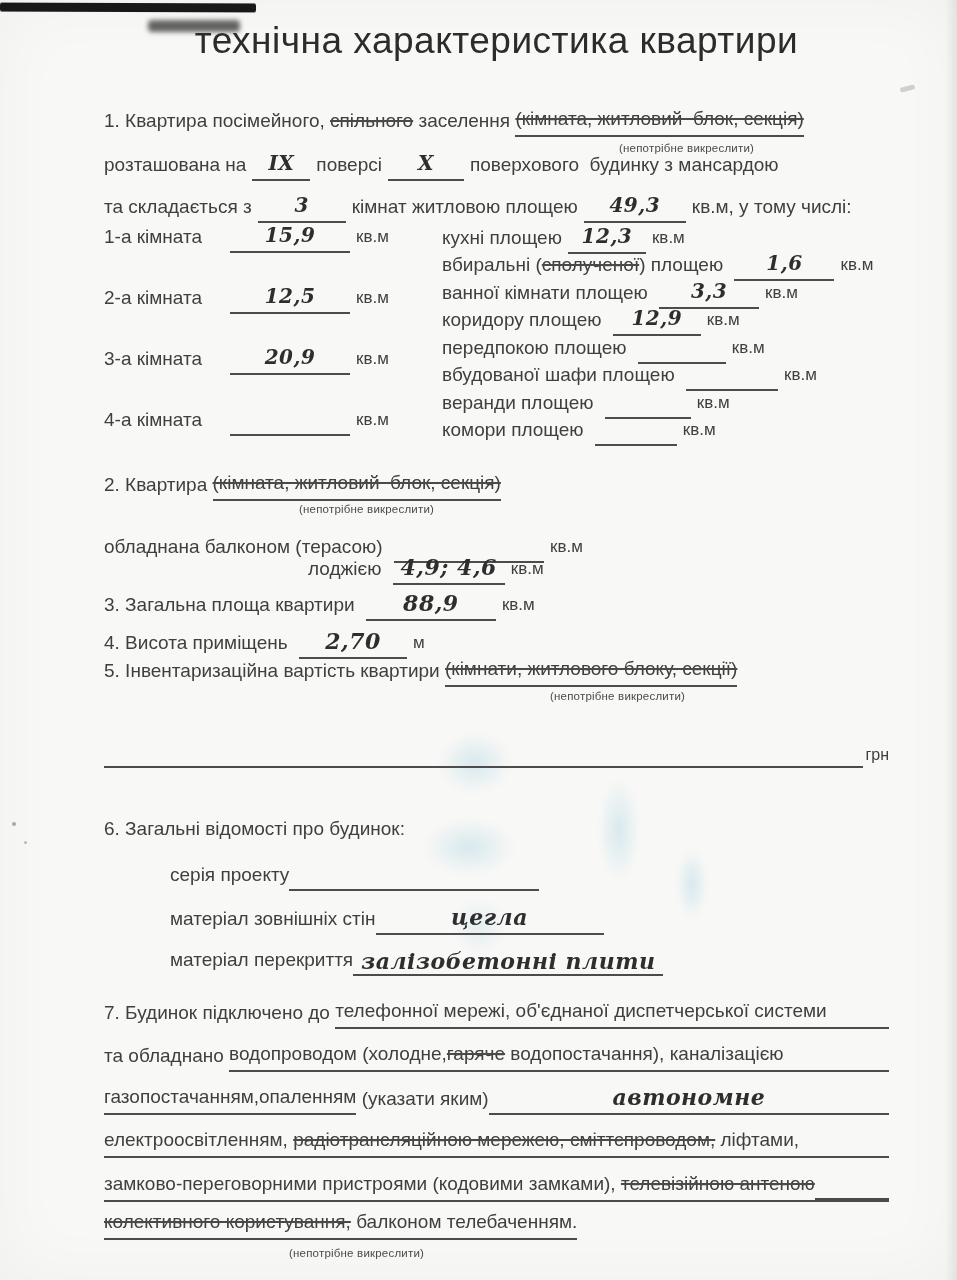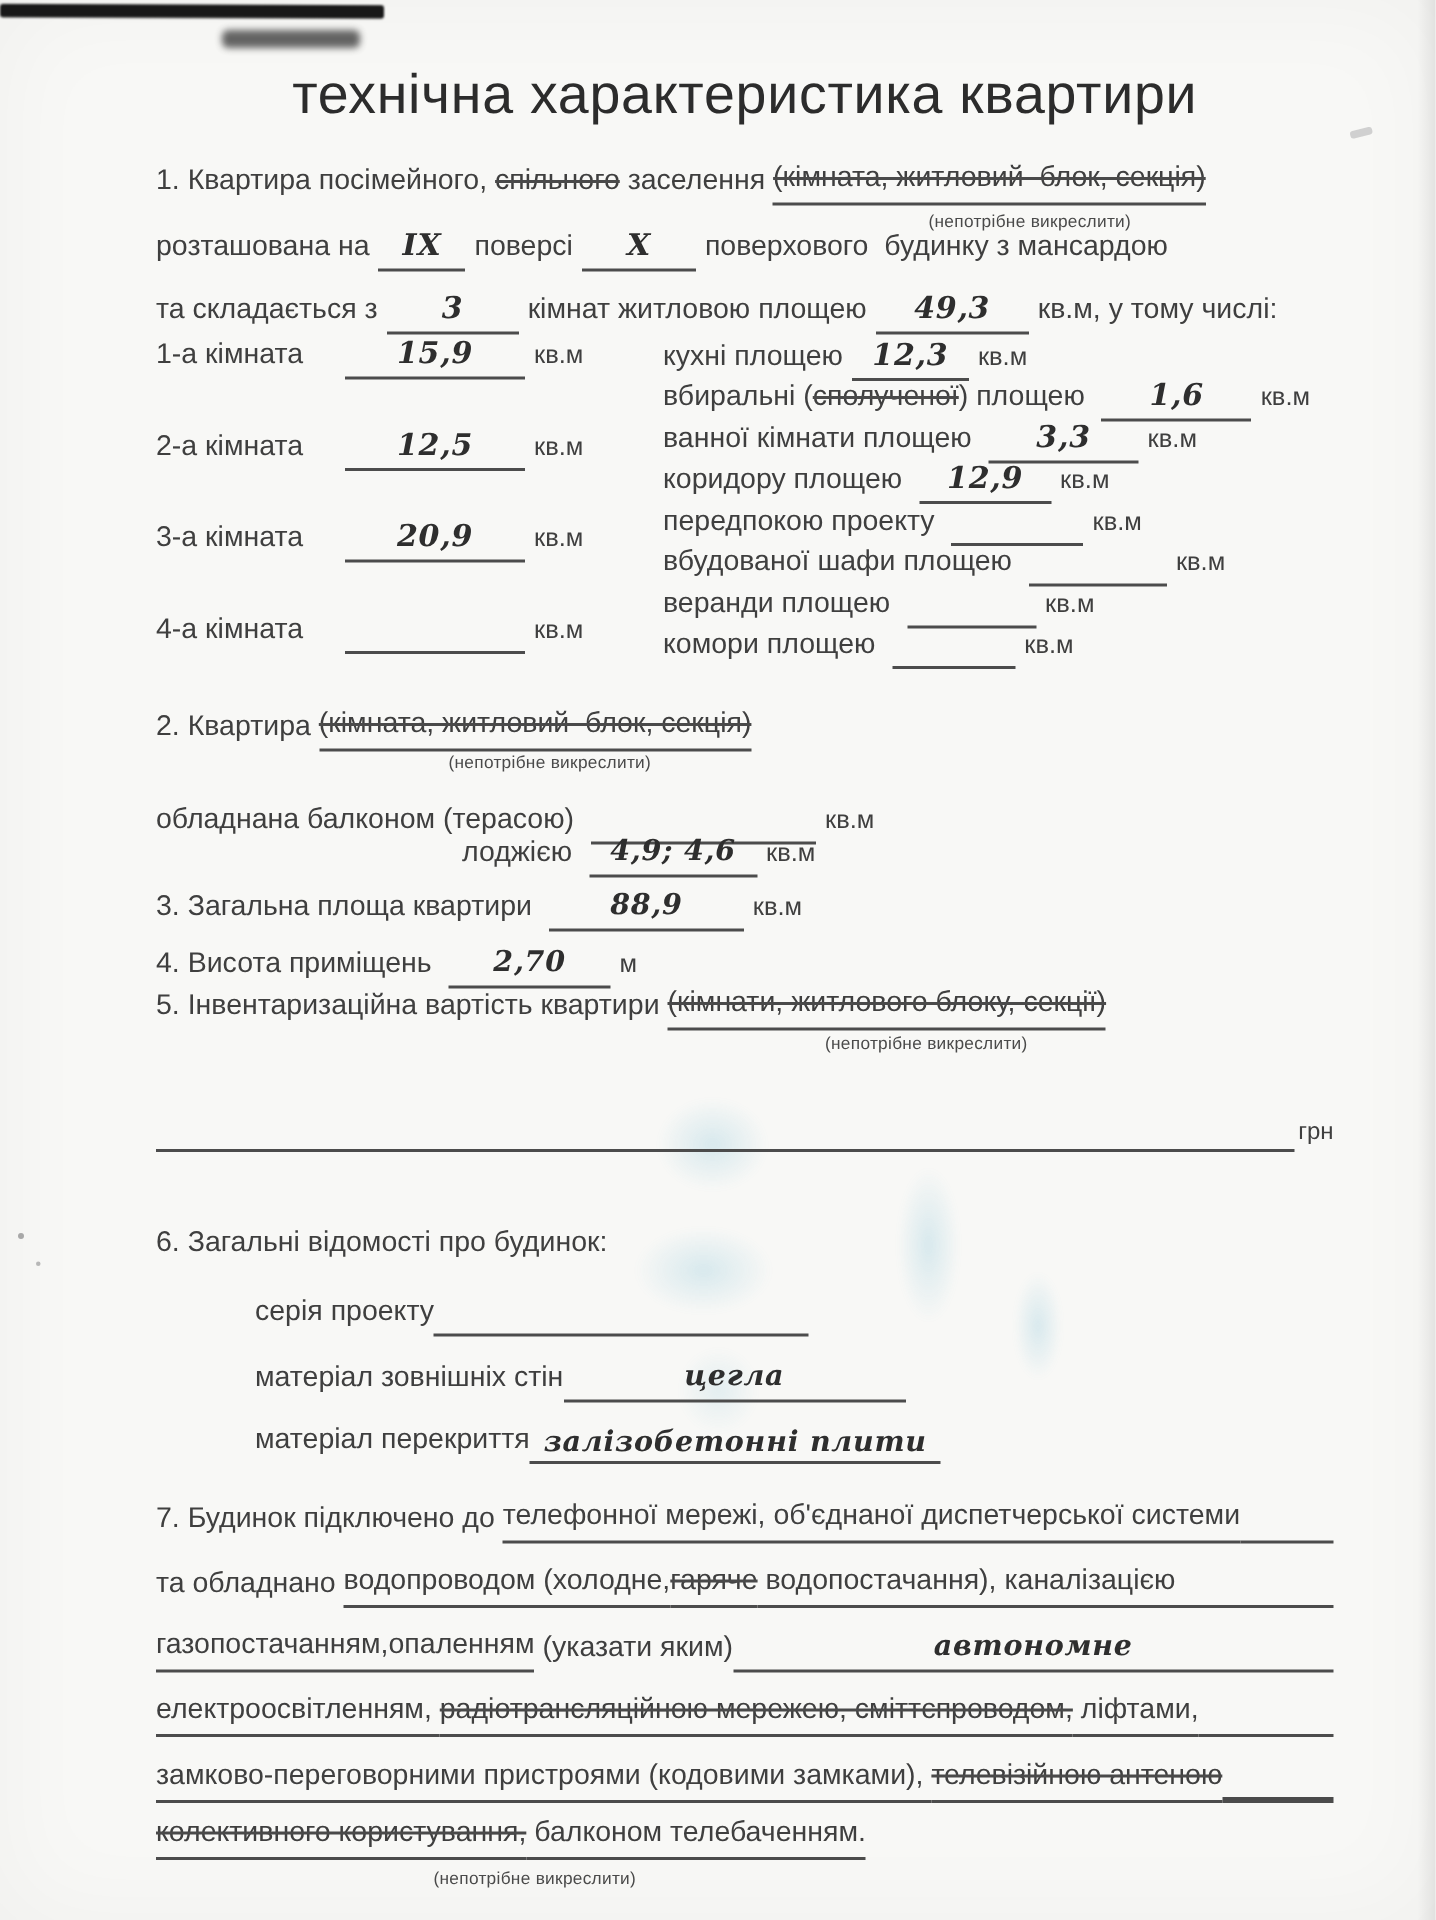--- a/index.html
+++ b/index.html
@@ -4,34 +4,34 @@
 <style>
   html,body{margin:0;padding:0;}
   body{background:#e9e9e7;font-family:"Liberation Sans",sans-serif;}
   .page{position:relative;width:957px;height:1280px;background:#f8f8f6;overflow:hidden;
         box-shadow:inset 0 0 70px rgba(0,0,0,.035);color:#3f3f3f;}
   .page::after{content:'';position:absolute;right:0;top:0;bottom:0;width:12px;
         background:linear-gradient(to left, rgba(0,0,0,.07), rgba(0,0,0,0));pointer-events:none;}
   .content{position:absolute;left:104px;top:0;width:785px;height:100%;}
   section{position:absolute;left:0;width:100%;}
 
-  .title{position:absolute;top:42px;left:0;width:100%;margin:0;text-align:center;
+  .title{position:absolute;top:20px;left:0;width:100%;margin:0;text-align:center;
         font-size:37px;font-weight:400;color:#2c2c2c;letter-spacing:.5px;}
 
   .fsz{font-size:19px;line-height:26px;}
   .ws{white-space:pre;}
   .row{display:flex;align-items:flex-end;white-space:pre;}
   .row > span{padding-bottom:3px;}
   .struck{text-decoration:line-through;text-decoration-thickness:2px;text-decoration-color:#4a4a4a;}
   .ruled{border-bottom:2px solid #4c4c4c;}
   .fill{flex:1 1 auto;min-width:0;}
   .midline{background:linear-gradient(to bottom, transparent calc(58% - 1px), #4a4a4a calc(58% - 1px), #4a4a4a calc(58% + 1px), transparent calc(58% + 1px));}
   .vline{display:inline-block;border-bottom:2px solid #4c4c4c;text-align:center;margin:0 6px;}
   .hw{font-family:"DejaVu Serif",serif;font-style:italic;font-weight:bold;font-size:20px;color:#2e2e2e;letter-spacing:.5px;}
-  .hw-lg{font-size:19px;}
+  .hw-lg{font-size:22px;}
   .unit{font-size:17px;color:#3f3f3f;}
   .note{position:absolute;font-size:11.5px;color:#4a4a4a;letter-spacing:.2px;}
   .center{text-align:center;}
 
   
   .sec1{top:106px;height:120px;}
   .sec1 .l1{position:absolute;top:0;}
   .sec1 .n1{top:29px;left:515px;}
   .sec1 .l2{position:absolute;top:44px;}
   .sec1 .l3{position:absolute;top:86px;}
@@ -135,21 +135,21 @@
         <div class="row"><span class="lbl ws">1-а кімната</span><span class="vline hw" style="width:120px">15,9</span><span class="unit">кв.м</span></div>
         <div class="row"><span class="lbl ws">2-а кімната</span><span class="vline hw" style="width:120px">12,5</span><span class="unit">кв.м</span></div>
         <div class="row"><span class="lbl ws">3-а кімната</span><span class="vline hw" style="width:120px">20,9</span><span class="unit">кв.м</span></div>
         <div class="row last"><span class="lbl ws">4-а кімната</span><span class="vline hw" style="width:120px"></span><span class="unit">кв.м</span></div>
       </div>
       <div class="col-right">
         <div class="row"><span class="ws">кухні площею</span><span class="vline hw" style="width:78px">12,3</span><span class="unit">кв.м</span></div>
         <div class="row"><span class="ws">вбиральні (</span><span class="ws struck">сполученої</span><span class="ws">) площею </span><span class="vline hw" style="width:100px">1,6</span><span class="unit">кв.м</span></div>
         <div class="row"><span class="ws">ванної кімнати площею </span><span class="vline hw" style="width:100px">3,3</span><span class="unit">кв.м</span></div>
         <div class="row"><span class="ws">коридору площею </span><span class="vline hw" style="width:88px">12,9</span><span class="unit">кв.м</span></div>
-        <div class="row"><span class="ws">передпокою проекту </span><span class="vline hw" style="width:88px"></span><span class="unit">кв.м</span></div>
+        <div class="row"><span class="ws">передпокою площею </span><span class="vline hw" style="width:88px"></span><span class="unit">кв.м</span></div>
         <div class="row"><span class="ws">вбудованої шафи площею </span><span class="vline hw" style="width:92px"></span><span class="unit">кв.м</span></div>
         <div class="row"><span class="ws">веранди площею </span><span class="vline hw" style="width:86px"></span><span class="unit">кв.м</span></div>
         <div class="row"><span class="ws">комори площею </span><span class="vline hw" style="width:82px"></span><span class="unit">кв.м</span></div>
       </div>
     </section>
 
     <section class="sec2 fsz">
       <div class="l1 row"><span class="ws">2. Квартира </span><span class="ws struck ruled">(кімната, житловий  блок, секція)</span></div>
       <div class="note n2">(непотрібне викреслити)</div>
       <div class="balcony row"><span class="ws">обладнана балконом (терасою) </span><span class="vline hw" style="width:150px"></span><span class="unit">кв.м</span></div>

